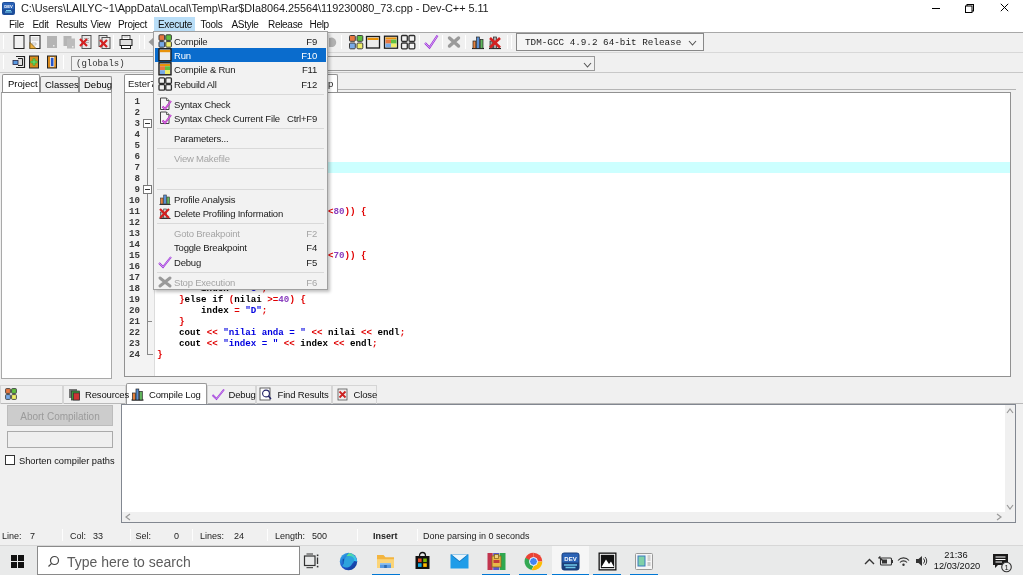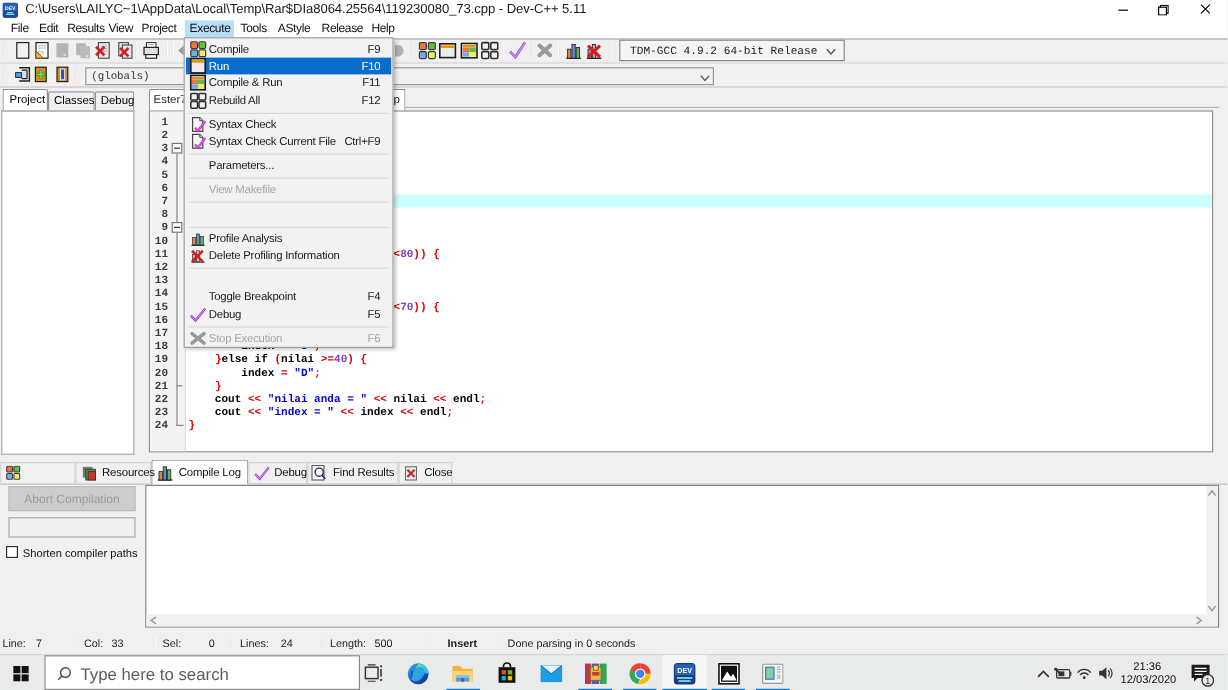--- a/index.html
+++ b/index.html
@@ -606,20 +606,24 @@
   <div class="mi" style="top:159.8px;">
       <svg class="mic" width="16" height="14" viewBox="0 0 16 14">
         <path d="M2.5 12.5 L13.5 12.5" stroke="#333" stroke-width="1"></path>
         <rect x="3.5" y="6" width="2.6" height="6" fill="#e8823c" stroke="#333" stroke-width="0.6"></rect>
         <rect x="6.7" y="3" width="2.6" height="9" fill="#5a8fd4" stroke="#333" stroke-width="0.6"></rect>
         <rect x="9.9" y="5" width="2.6" height="7" fill="#62b75e" stroke="#333" stroke-width="0.6"></rect>
       </svg>
       <div class="txt">Profile Analysis</div>
     </div>
   <div class="msep" style="top:190.9px;"></div>
+  <div class="mi dis" style="top:194.2px;">
+      <div class="txt">Goto Breakpoint</div>
+      <div class="sc">F2</div>
+    </div>
   <div class="mi" style="top:208.4px;">
       <div class="txt">Toggle Breakpoint</div>
       <div class="sc">F4</div>
     </div>
   <div class="mi" style="top:222.6px;">
       <svg class="mic" width="16" height="14" viewBox="0 0 16 14">
         <path d="M2 8 L6 12 L14 2" stroke="#9b30d9" stroke-width="2" fill="none"></path>
         <path d="M2 8 L6 12 L14 2" stroke="#d9aaf2" stroke-width="0.8" fill="none"></path>
       </svg>
       <div class="txt">Debug</div>

